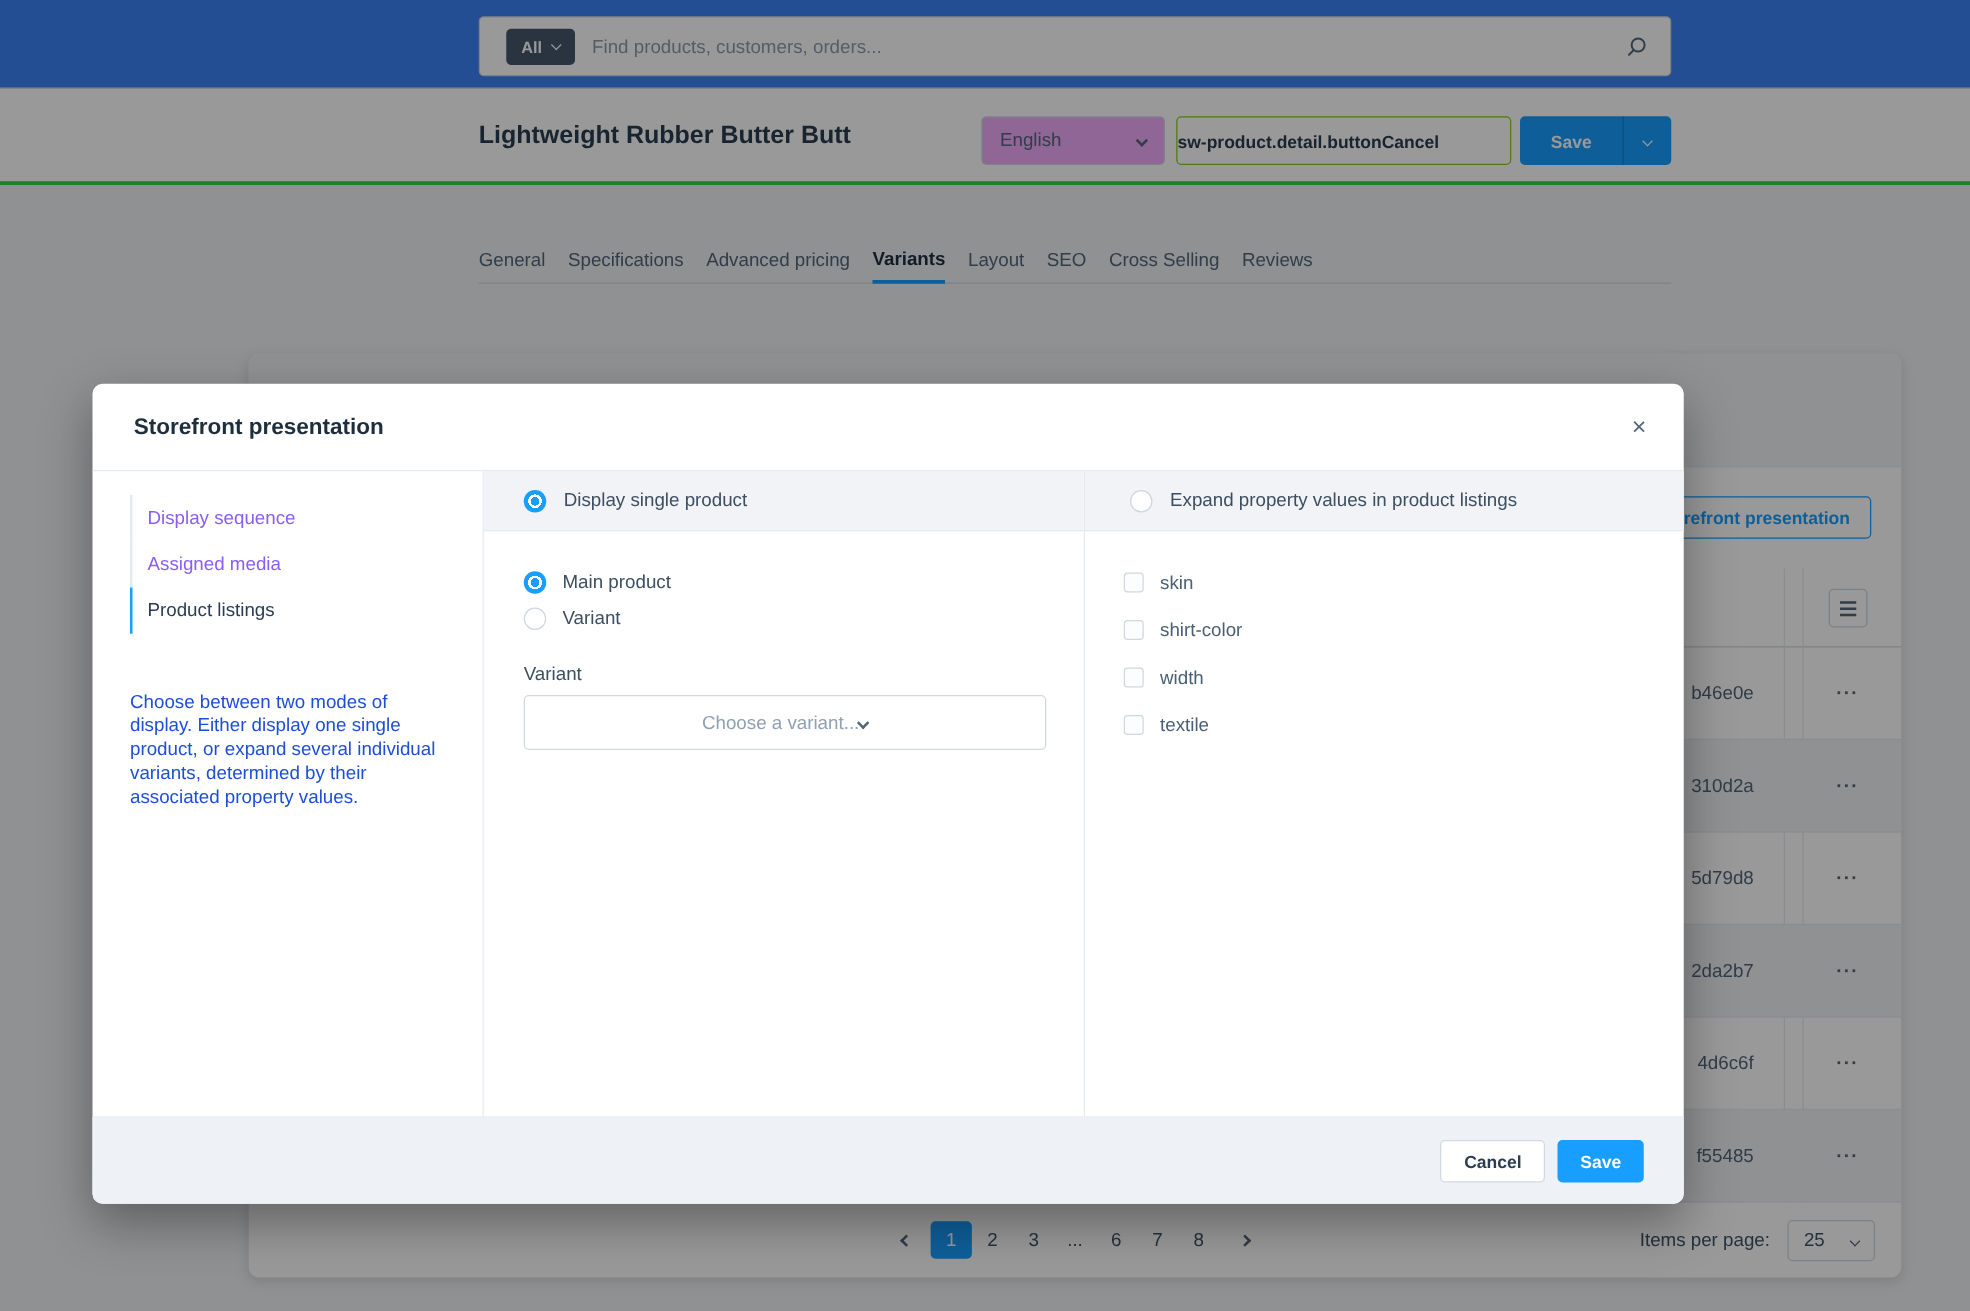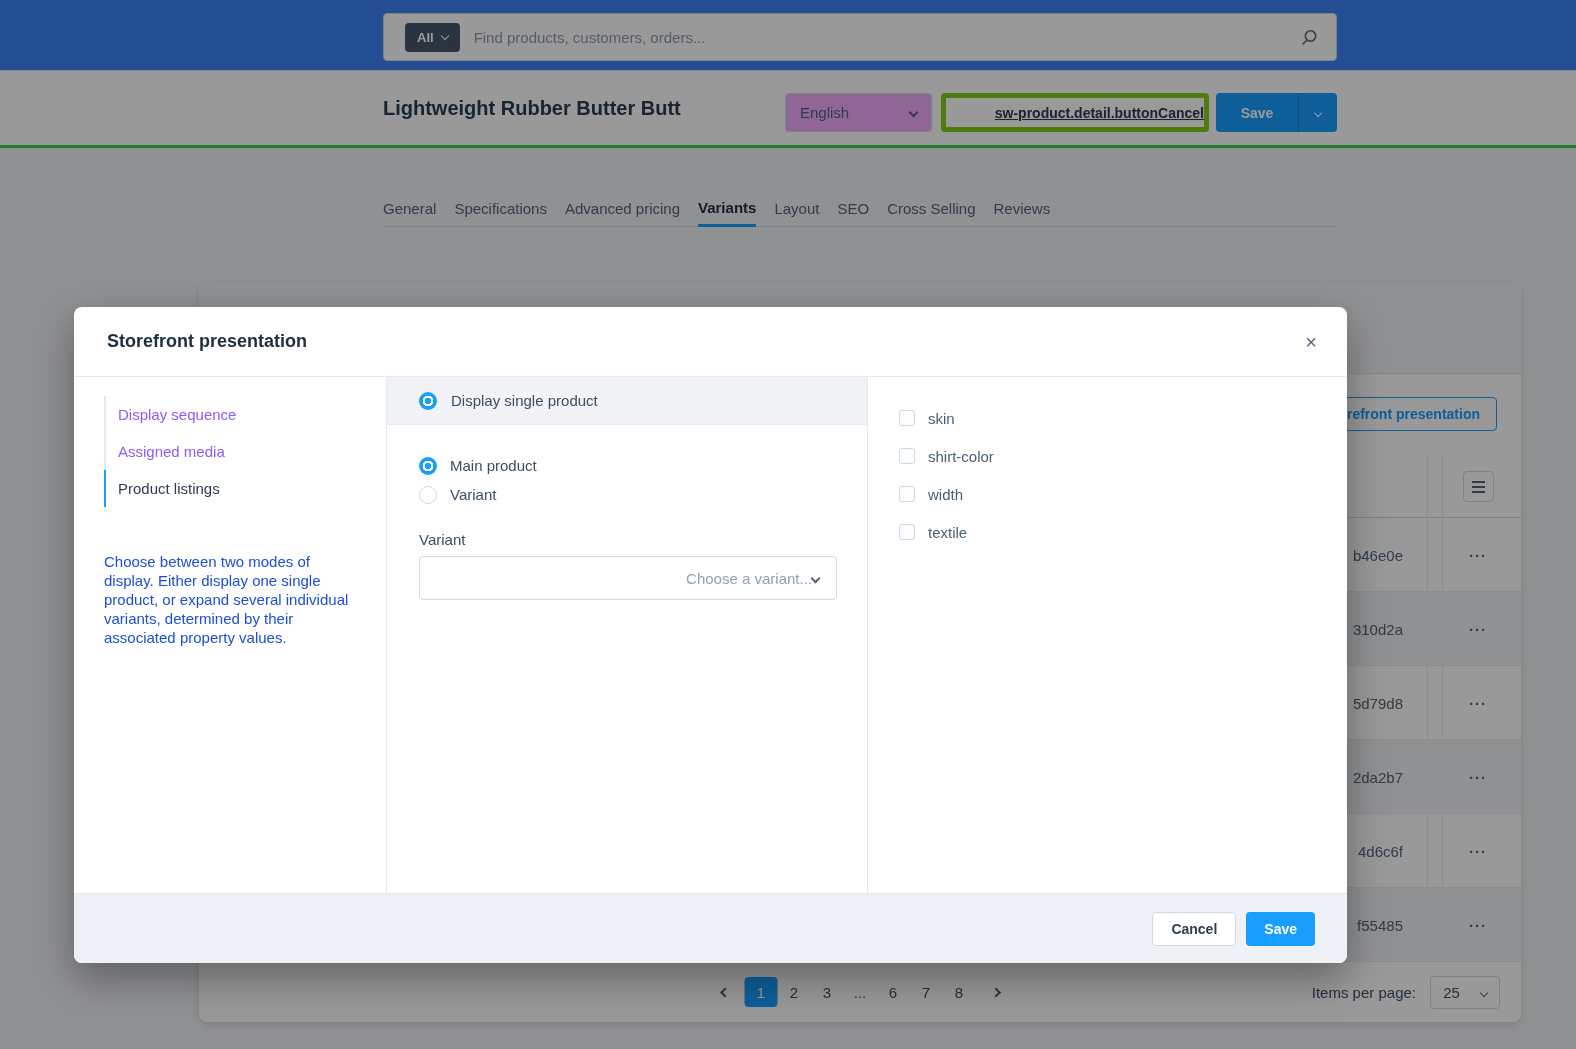--- a/index.html
+++ b/index.html
@@ -37,23 +37,23 @@
   
   .smartbar { position:absolute; left:0; top:71px; width:1576px; height:77px;
               background:#fff; border-bottom:3px solid #37d046; }
   .product-title { position:absolute; left:383px; top:26px;
                    font-size:20px; font-weight:700; color:#2b3d52; }
   .lang-select { position:absolute; left:785px; top:22px; width:147px; height:39px;
                  background:#f0abfc; border:1px solid #d1d9e0; border-radius:4px;
                  display:flex; align-items:center; justify-content:space-between;
                  padding:0 14px; font-size:15px; color:#52667a; cursor:pointer; }
   .cancel-btn { position:absolute; left:941px; top:22px; width:268px; height:39px;
-                background:#fff; border:5px solid #84cc16; border-radius:4px;
-                display:flex; align-items:center; justify-content:flex-end;
-                font-size:14px; font-weight:700; color:#2b3d52; cursor:pointer;text-decoration:underline; }
+                background:#fff; border:1px solid #84cc16; border-radius:4px;
+                display:flex; align-items:center; justify-content:flex-start;
+                font-size:14px; font-weight:700; color:#2b3d52; cursor:pointer; }
   .save-split { position:absolute; left:1216px; top:22px; width:121px; height:39px;
                 background:#189eff; border-radius:4px; display:flex; color:#fff; cursor:pointer; }
   .save-main { width:83px; display:flex; align-items:center; justify-content:center;
                font-size:14px; font-weight:700; border-right:1px solid rgba(0,0,0,0.18); }
   .save-caret { flex:1; display:flex; align-items:center; justify-content:center; }
 
   
   .tabs { position:absolute; left:383px; top:190px; width:954px; height:37px;
           border-bottom:1px solid #d1d9e0; display:flex; gap:18px; }
   .tab { height:37px; display:flex; align-items:center; font-size:15px;
@@ -126,21 +126,21 @@
             font-size:15px; color:#3d4e61; }
   .radio { width:18px; height:18px; border-radius:50%; flex:0 0 auto; cursor:pointer; }
   .radio.on { background:radial-gradient(circle,#189eff 0 3.5px,#fff 3.5px 5.5px,#189eff 5.5px 9px); }
   .radio.off { background:#fff; border:1px solid #cfd8e0; }
   .m-middle-content { padding:26px 32px 0 32px; }
   .radio-row { display:flex; align-items:center; gap:13px; height:29px;
                font-size:15px; color:#3d4e61; }
   .field-label { margin-top:22px; font-size:15px; color:#3d4e61; }
   .select-box { margin-top:8px; width:418px; height:44px; background:#fff;
                 border:1px solid #d1d9e0; border-radius:4px; display:flex;
-                align-items:center; justify-content:flex-end; padding:0 17px;
+                align-items:center; justify-content:center; padding:0 17px;
                 cursor:pointer; }
   .select-placeholder { font-size:15px; color:#90a0b2; }
   .m-help { margin-top:35px; width:400px; font-size:16px; line-height:19px; color:#3d4f63; }
 
   .m-right { flex:1; }
   .m-right .m-band { padding-left:36px; }
   .m-checklist { padding:29px 0 0 31px; }
   .check-row { display:flex; align-items:center; gap:13px; height:24px;
                margin-bottom:14px; font-size:15px; color:#4b5f73; }
   .checkbox { width:16px; height:16px; background:#fbfdfe; border:1px solid #cfd8e0;
@@ -301,20 +301,24 @@
         </div>
         <div class="field-label">Variant</div>
         <div class="select-box">
           <span class="select-placeholder">Choose a variant...</span>
           <span class="chev"></span>
         </div>
       </div>
     </div>
 
     <div class="m-right">
+      <div class="m-band">
+        <span class="radio off"></span>
+        <span>Expand property values in product listings</span>
+      </div>
       <div class="m-checklist">
         <div class="check-row">
           <span class="checkbox"></span>
           <span>skin</span>
         </div>
         <div class="check-row">
           <span class="checkbox"></span>
           <span>shirt-color</span>
         </div>
         <div class="check-row">

